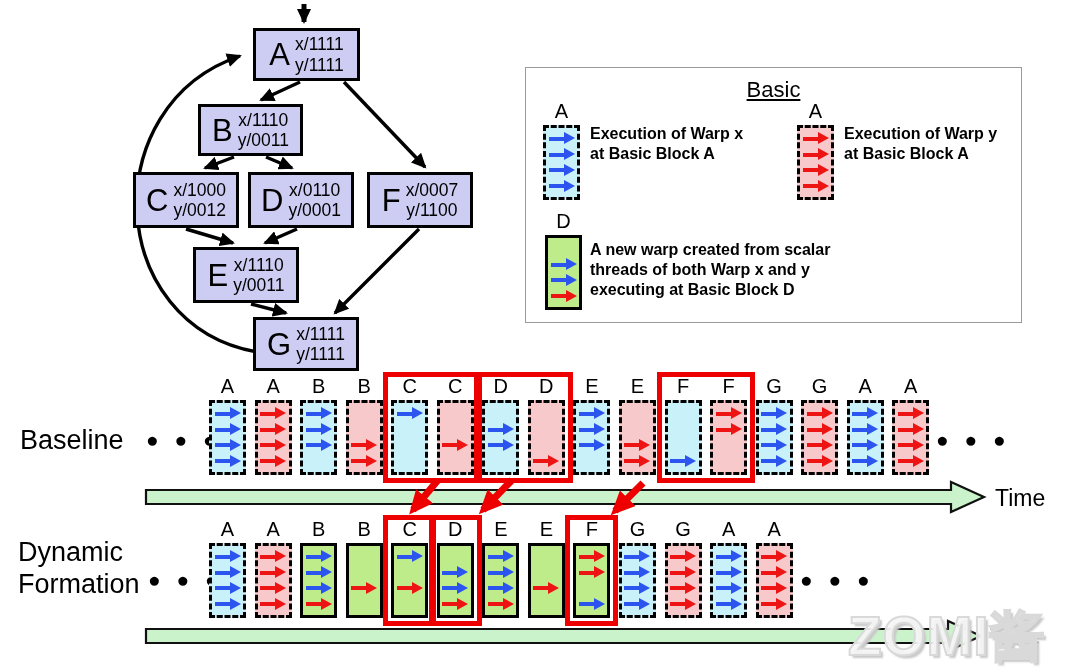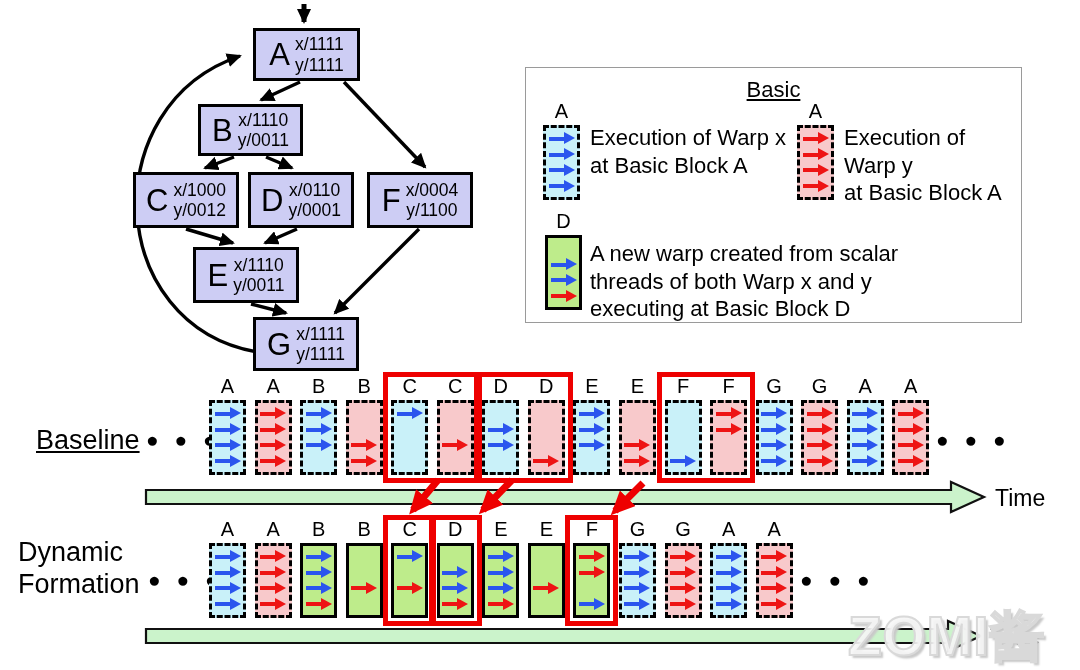--- a/index.html
+++ b/index.html
@@ -29,21 +29,21 @@
   #mr polygon{fill:var(--highlight-red,#EE0000);}
 
   .abovesvg{z-index:2;}
 
   
   .legend{position:absolute;left:525px;top:67px;width:497px;height:256px;
           border:1.5px solid #9a9a9a;box-sizing:border-box;z-index:2;background:#fff;}
   .legend-title{position:absolute;left:0;top:9px;width:100%;text-align:center;
                 font-size:22px;text-decoration:underline;}
   .legend-sample{position:absolute;}
-  .ltext{position:absolute;font-size:22px;line-height:1.26;}
+  .ltext{position:absolute;font-size:16px;line-height:1.26;font-weight:bold;}
 
   
   .strip{position:absolute;z-index:2;}
   .wblk{position:absolute;top:0;width:37px;}
   .wlabel{position:absolute;left:0;top:0;width:37px;text-align:center;font-size:20px;line-height:1;}
   .wbox{position:absolute;left:0;top:24px;width:37px;height:75px;box-sizing:border-box;
         display:flex;flex-direction:column;justify-content:space-around;padding:3px 0;}
   .wx{background:var(--warp-x-fill,#C9F1F9);border:3px dashed #000;}
   .wy{background:var(--warp-y-fill,#F8C9CB);border:3px dashed #000;}
   .wn{background:var(--new-warp-fill,#BEEC8B);border:3px solid #000;}
@@ -115,21 +115,21 @@
   <div class="cfg-node node-C abovesvg">
     <span class="nl">C</span>
     <span class="nm"><span>x/1000</span><br><span>y/0012</span></span>
   </div>
   <div class="cfg-node node-D abovesvg">
     <span class="nl">D</span>
     <span class="nm"><span>x/0110</span><br><span>y/0001</span></span>
   </div>
   <div class="cfg-node node-F abovesvg">
     <span class="nl">F</span>
-    <span class="nm"><span>x/0004</span><br><span>y/1100</span></span>
+    <span class="nm"><span>x/0007</span><br><span>y/1100</span></span>
   </div>
   <div class="cfg-node node-E abovesvg">
     <span class="nl">E</span>
     <span class="nm"><span>x/1110</span><br><span>y/0011</span></span>
   </div>
   <div class="cfg-node node-G abovesvg">
     <span class="nl">G</span>
     <span class="nm"><span>x/1111</span><br><span>y/1111</span></span>
   </div>
 
@@ -225,21 +225,21 @@
           </div>
         </div>
       </div>
     <div class="ltext" style="left:64px;top:172px;">
       <div>A new warp created from scalar</div>
       <div>threads of both Warp x and y</div>
       <div>executing at Basic Block D</div>
     </div>
   </div>
 
-  <div class="rowlabel" style="left:36px;top:424px;text-decoration:underline;">Baseline</div>
+  <div class="rowlabel" style="left:20px;top:424px;">Baseline</div>
   <div class="dots" style="left:146px;top:428px;">● ● ●</div>
   <div class="strip" id="baseline-strip" style="left:209px;top:376px;width:740px;height:106px;">
       <div class="wblk" style="left: 0px;">
         <div class="wlabel">A</div>
         <div class="wbox wx">
           <div class="lane">
             <span class="lar blue">
               <i class="sh"></i>
               <i class="hd"></i>
             </span>

